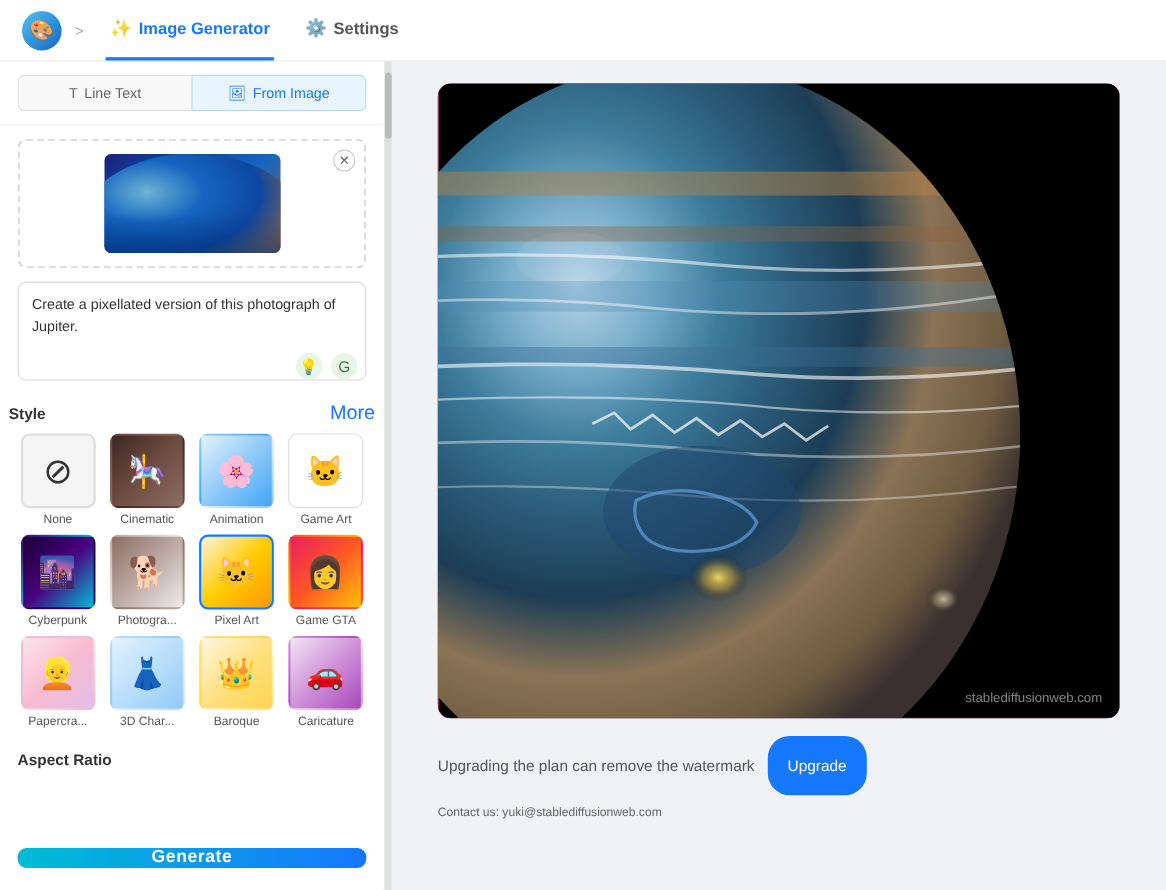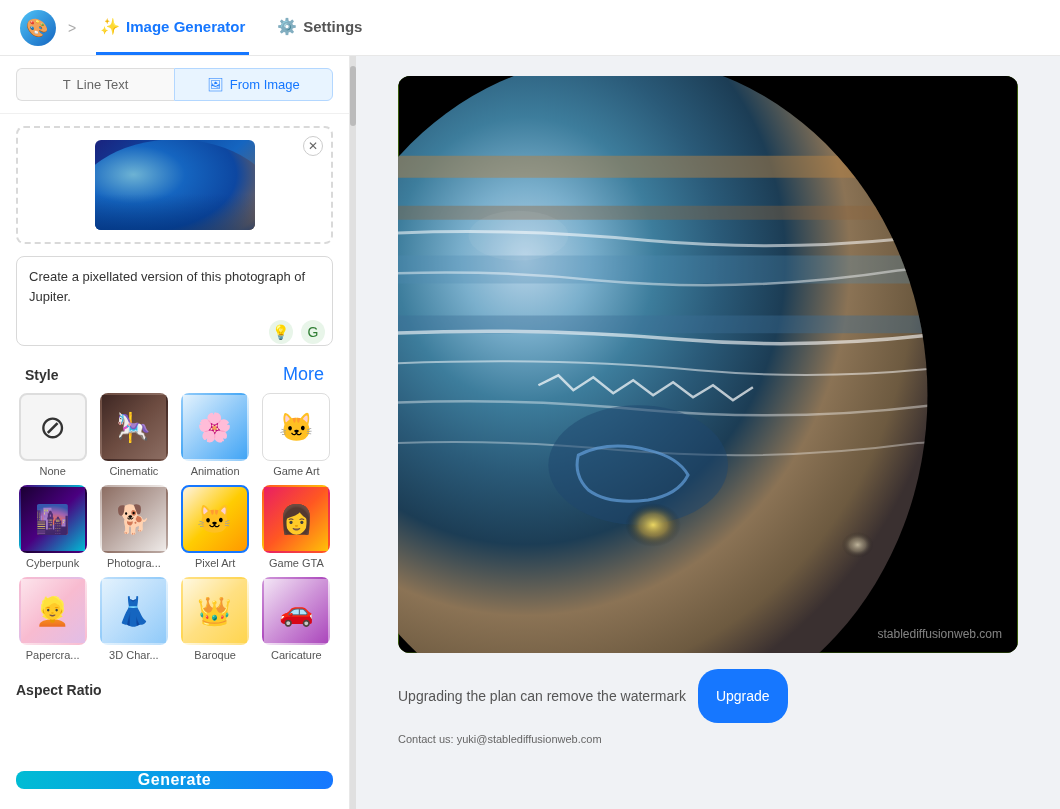--- a/index.html
+++ b/index.html
@@ -153,21 +153,21 @@
       display: flex; align-items: center; justify-content: center;
       font-size: 14px;
     }
     .prompt-tool-btn.light-bulb { background: #e8f5e9; color: #2e7d32; }
     .prompt-tool-btn.grammar { background: #e8f5e9; color: #2e7d32; }
 
     .section-header {
       display: flex;
       justify-content: space-between;
       align-items: center;
-      padding: 8px 25px;
+      padding: 8px 8px;
     }
     .section-title { font-size: 14px; font-weight: 600; color: #333; }
     .more-link { font-size: 18px; color: #1677ff; cursor: pointer; }
 
     .style-grid {
       display: grid;
       grid-template-columns: repeat(4, 1fr);
       gap: 8px;
       padding: 0 16px 12px;
     }
@@ -264,21 +264,21 @@
       overflow: hidden;
       background: #000;
       aspect-ratio: 1 / 0.93;
       position: relative;
     }
 
     
     .jupiter-bg {
       width: 100%;
       height: 100%;
-      background: #4d7c0f;
+      background: #ec4899;
       position: relative;
       overflow: hidden;
     }
 
     .watermark {
       position: absolute;
       bottom: 12px;
       right: 16px;
       color: rgba(255,255,255,0.5);
       font-size: 12px;

